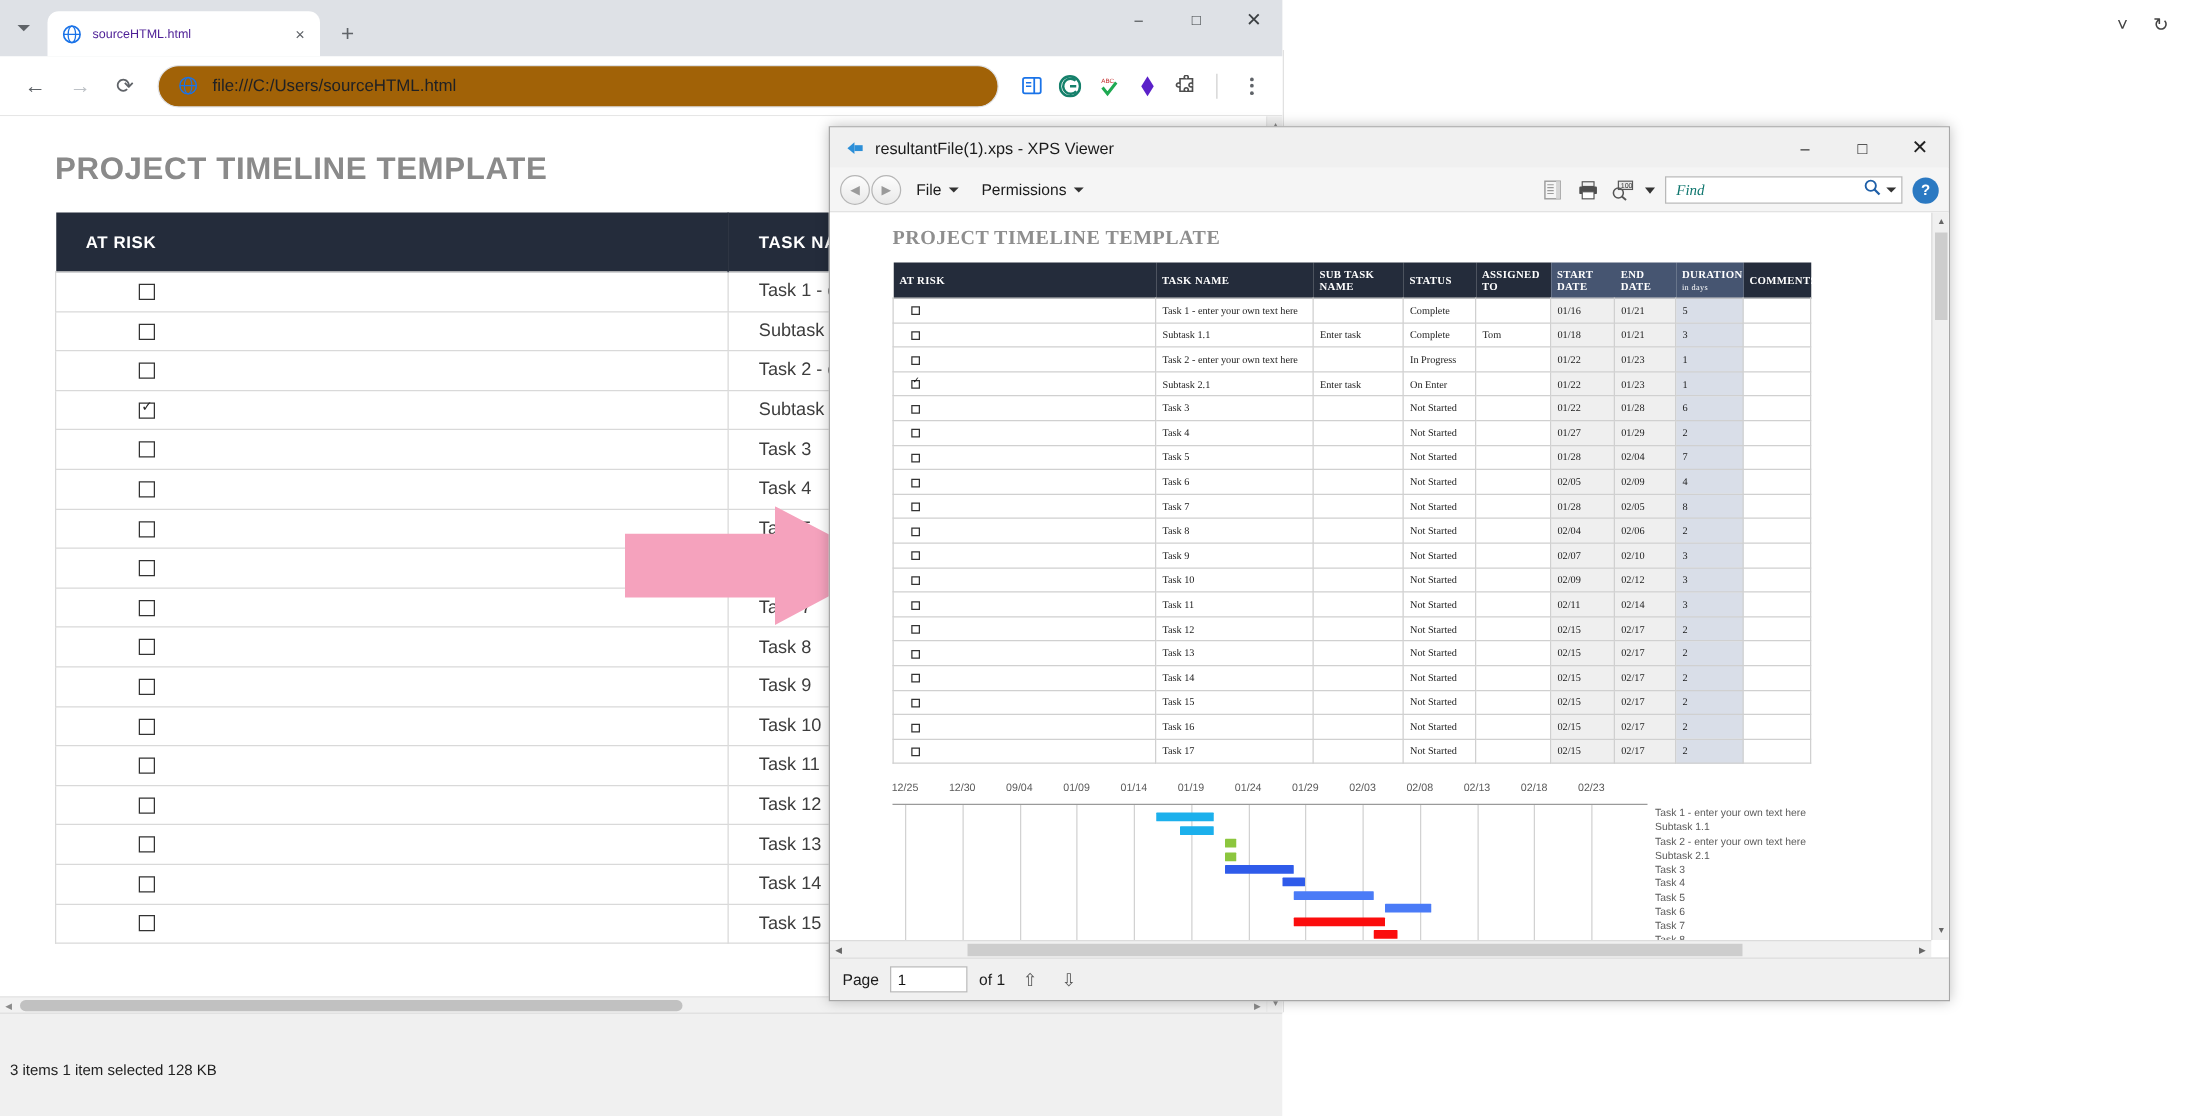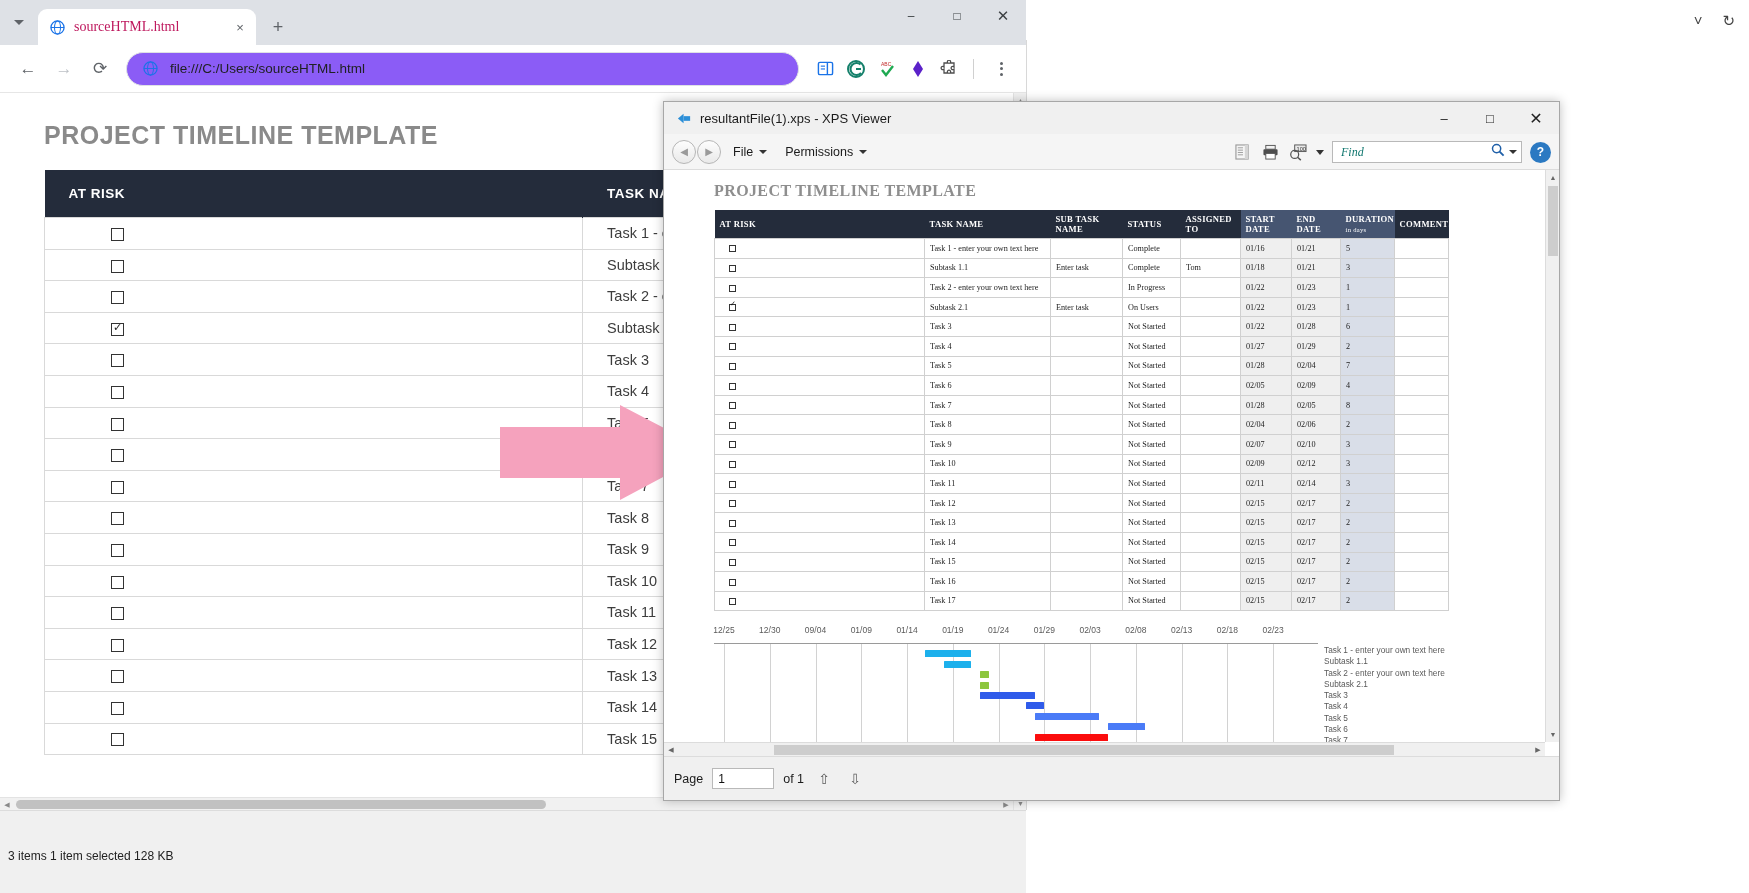--- a/index.html
+++ b/index.html
@@ -41,21 +41,21 @@
   .tab {
     height:36px; width:218px; background:#ffffff; border-radius:9px 9px 0 0;
     display:flex; align-items:center; padding:0 8px 0 11px; gap:9px;
     position:relative;
   }
   .tab-favicon {
     width:16px;height:16px;border-radius:50%;
     background:#ffffff; display:flex;align-items:center;justify-content:center;
   }
   .tab-favicon svg { display:block; }
-  .tab-title { font-size:14px; color:#be185d; flex:1; white-space:nowrap; overflow:hidden;font-family:Liberation Serif, serif; }
+  .tab-title { font-size:10px; color:#4c1d95; flex:1; white-space:nowrap; overflow:hidden; }
   .tab-close { width:16px;height:16px; display:flex;align-items:center;justify-content:center;
                color:#5f6368; font-size:13px; line-height:1; }
   .tab-new {
     width:28px;height:28px; margin-left:8px; margin-bottom:4px;
     display:flex;align-items:center;justify-content:center;
     color:#5f6368; font-size:18px; font-weight:300;
   }
   .win-controls { position:absolute; right:0; top:0; height:45px; display:flex; }
   .win-btn { width:46px; height:32px; display:flex; align-items:center; justify-content:center;
              color:#3c4043; font-size:12px; }
@@ -64,21 +64,21 @@
   .chrome-toolbar {
     height:48px; background:#ffffff; display:flex; align-items:center;
     padding:0 12px; gap:4px; border-bottom:1px solid #e6e6e6;
   }
   .nav-btn { width:32px;height:32px; display:flex;align-items:center;justify-content:center;
              color:#5f6368; font-size:17px; }
   .nav-btn.disabled { color:#bdc1c6; }
   .omnibox {
     flex:1; height:34px; border:1px solid #dfe1e5; border-radius:20px;
     display:flex; align-items:center; padding:0 14px; gap:11px; margin:0 6px;
-    background:#8b5cf6;
+    background:#a16207;
   }
   .omni-icon { width:18px;height:18px; display:flex;align-items:center;justify-content:center; }
   .omni-url { font-size:13.5px; color:#202124; white-space:nowrap; }
   .ext-row { display:flex; align-items:center; gap:11px; padding-left:6px; }
   .ext-ico { width:20px;height:20px; display:flex; align-items:center; justify-content:center; }
   .ext-sep { width:1px; height:20px; background:#d0d0d0; margin:0 3px; }
   .kebab { width:26px; display:flex; flex-direction:column; align-items:center; gap:2.5px; }
   .kebab i { width:3px;height:3px;background:#5f6368;border-radius:50%; display:block;}
 
   
@@ -236,21 +236,21 @@
   
   .xvs { position:absolute; right:0; top:0; width:14px; bottom:14px; background:#f0f0f0; border-left:1px solid #dcdcdc;}
   .xvs-thumb{position:absolute;left:2px;top:16px;width:10px;height:70px;background:#cdcdcd;border-radius:0;}
   .xvs-btn{position:absolute;left:0;width:14px;height:15px;display:flex;align-items:center;justify-content:center;color:#666;font-size:7px;}
   .xhs { position:absolute; left:0; bottom:0; height:14px; right:14px; background:#f0f0f0; border-top:1px solid #dcdcdc;}
   .xhs-thumb{position:absolute;left:110px;top:2px;width:620px;height:10px;background:#cdcdcd;}
   .xhs-btn{position:absolute;top:0;width:14px;height:14px;display:flex;align-items:center;justify-content:center;color:#666;font-size:7px;}
 
   
   .xps-status {
-    height:44px; background:#f0f0f0; border-top:1px solid #dcdcdc;
+    height:34px; background:#f0f0f0; border-top:1px solid #dcdcdc;
     display:flex; align-items:center; padding:0 10px; gap:9px; position:relative;
   }
   .xps-status .lbl { font-size:12.5px; color:#1b1b1b; }
   .pagebox { width:62px; height:21px; border:1px solid #b9b9b9; background:#fff;
              font-size:12px; color:#111; display:flex; align-items:center; padding-left:5px; }
   .arrow-btn { width:22px; height:22px; display:flex; align-items:center; justify-content:center; color:#5a5a5a; font-size:14px;}
   .zoom-area { position:absolute; right:10px; top:0; height:34px; display:flex; align-items:center; gap:10px;}
   .zoom-slider { width:254px; height:4px; background:#bdbdbd; position:relative; border-radius:2px;}
   .zoom-handle { position:absolute; left:197px; top:-8px; width:9px; height:20px; background:#2b79c2; }
   .zoom-val { font-size:13px; color:#111; min-width:40px; text-align:right; }
@@ -594,21 +594,21 @@
                   <td></td>
                   <td class="dt">01/22</td>
                   <td class="dt">01/23</td>
                   <td class="du">1</td>
                   <td></td>
                 </tr>
                 <tr>
                   <td class="ckc"><span class="xchk checked"></span></td>
                   <td>Subtask 2.1</td>
                   <td>Enter task</td>
-                  <td>On Users</td>
+                  <td>On Enter</td>
                   <td></td>
                   <td class="dt">01/22</td>
                   <td class="dt">01/23</td>
                   <td class="du">1</td>
                   <td></td>
                 </tr>
                 <tr>
                   <td class="ckc"><span class="xchk"></span></td>
                   <td>Task 3</td>
                   <td></td>

